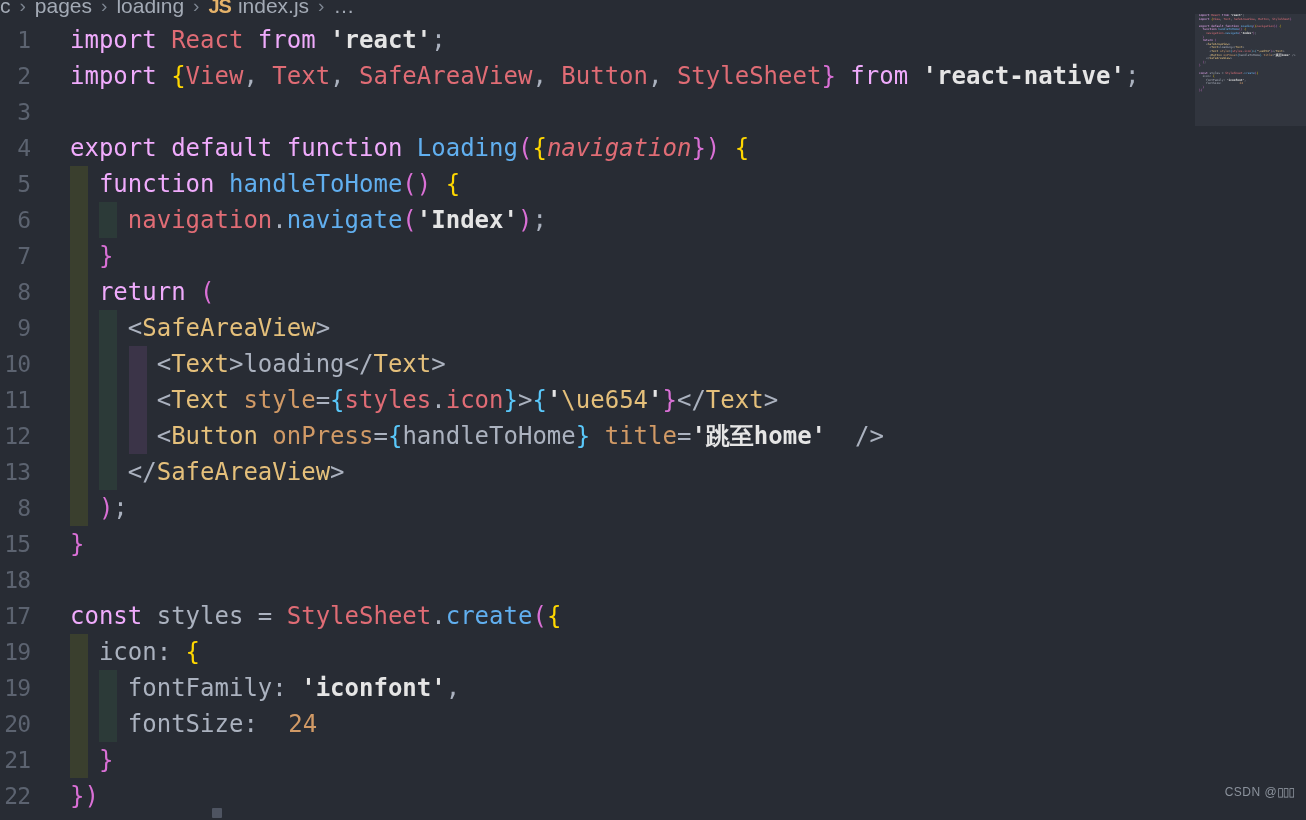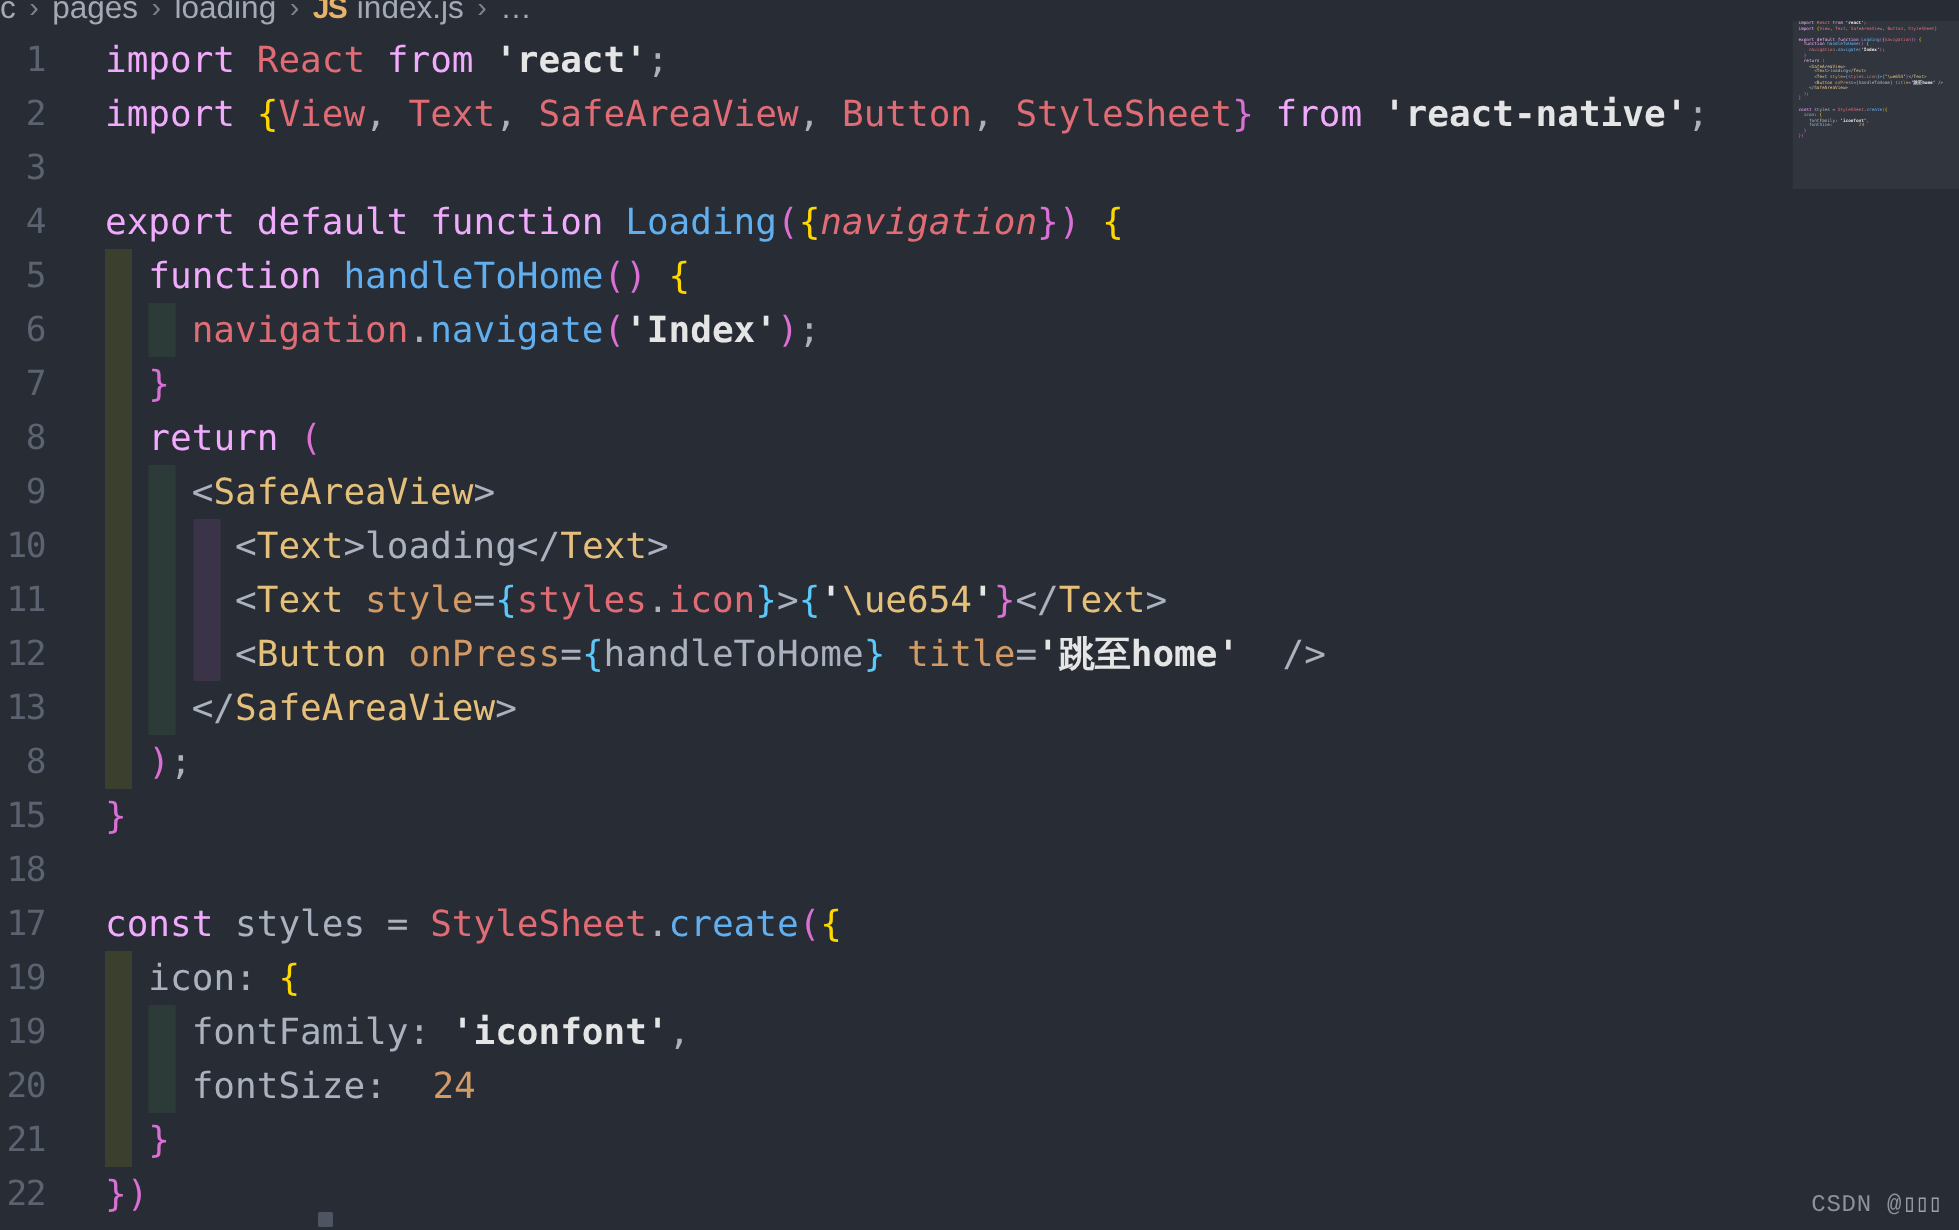--- a/index.html
+++ b/index.html
@@ -164,23 +164,23 @@
     top: 128px;
     width: 14px;
     height: 660px;
     background: transparent;
   }
 
   
   #watermark {
     position: absolute;
     right: 12px;
-    bottom: 8px;
-    font-family: Liberation Mono, monospace;
-    font-size: 16px;
+    bottom: 21px;
+    font-family: Liberation Sans, sans-serif;
+    font-size: 12px;
     color: #8b929c;
     letter-spacing: 0.5px;
     z-index: 6;
     white-space: nowrap;
   }
   #watermark .blocks {
     display: inline-block;
     color: #9aa1ab;
     letter-spacing: -1px;
   }

